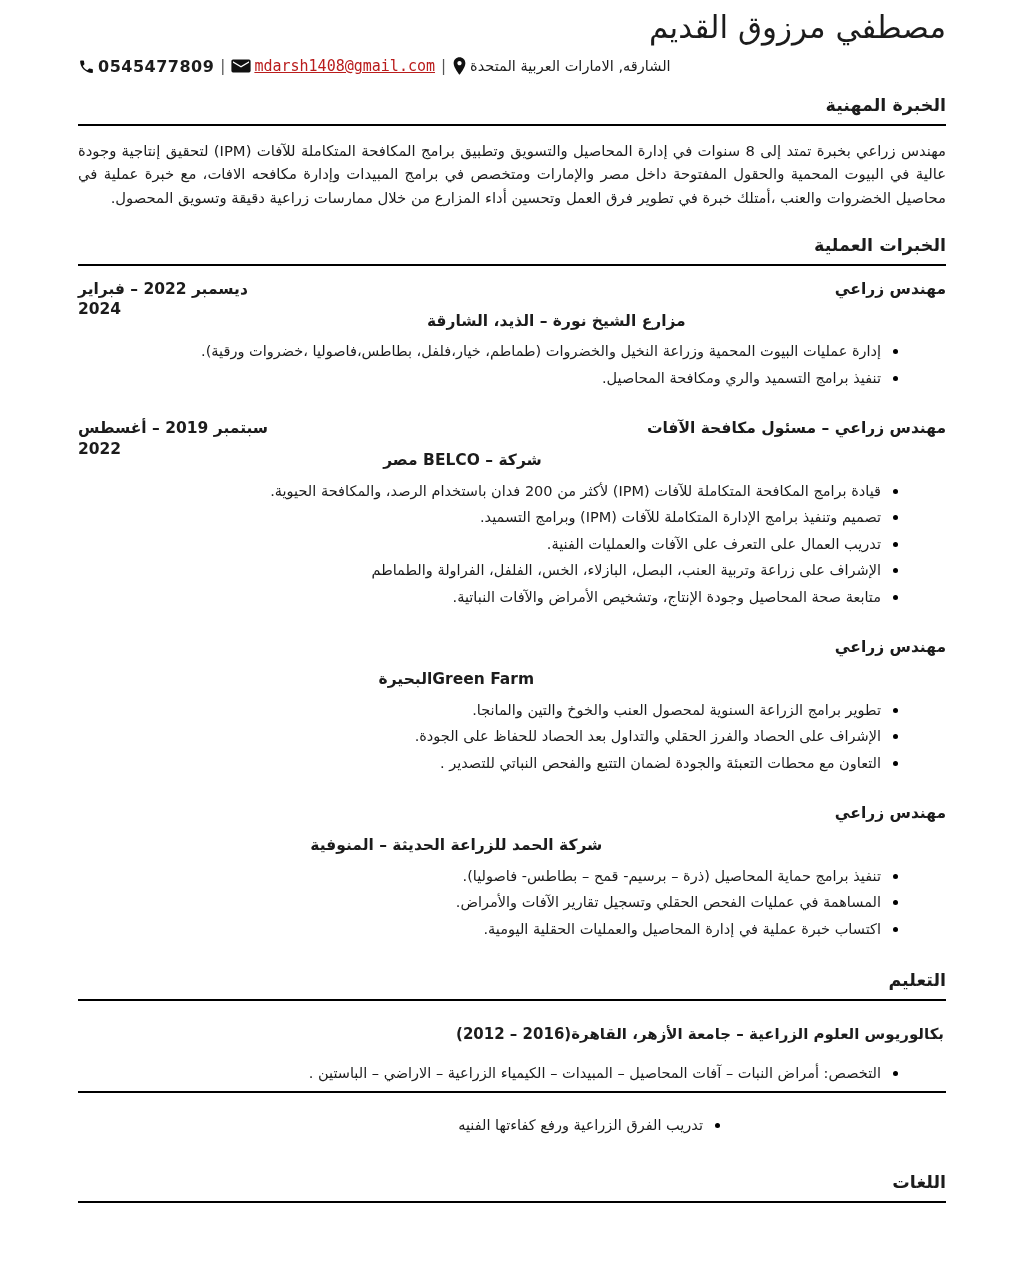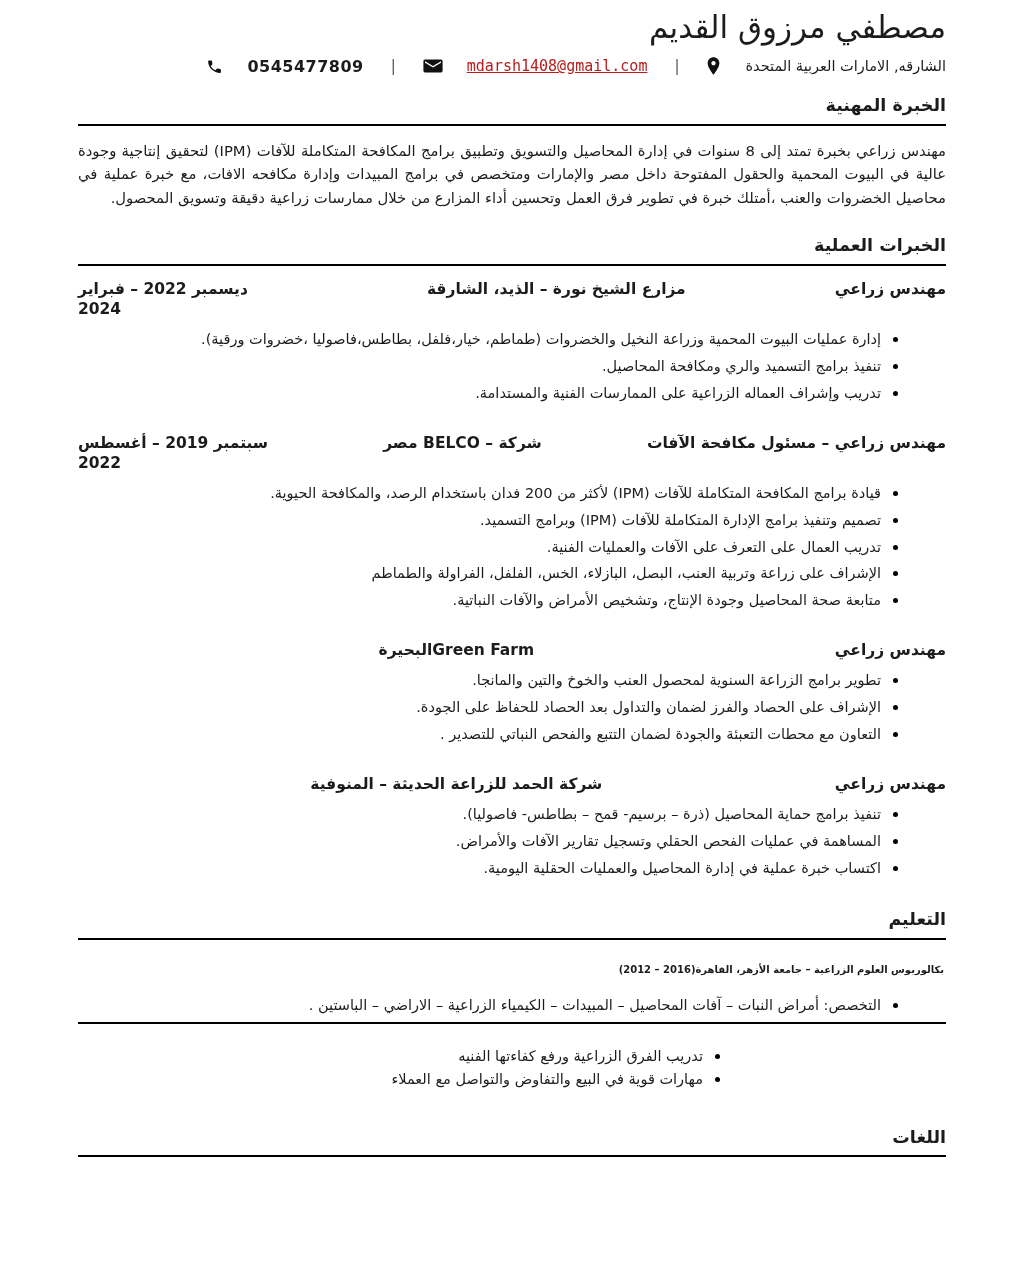--- a/index.html
+++ b/index.html
@@ -10,22 +10,22 @@
     -webkit-font-smoothing:antialiased;
   }
   .page{ padding:8px 78px 40px 78px; direction:rtl; }
 
   
   .name{
     text-align:right; font-size:31px; font-weight:400;
     letter-spacing:0; line-height:1.25;
   }
   .contact{
-    direction:ltr; display:flex; justify-content:flex-end; align-items:center;
-    gap:24px; margin-top:10px; font-size:15px;
+    direction:ltr; display:flex; justify-content:flex-start; align-items:center;
+    gap:3px; margin-top:10px; font-size:15px;
   }
   .contact .sep{ color:#555; font-weight:400; padding:0 3px; }
   .phone-num{ font-weight:700; font-size:16px; letter-spacing:.5px; }
   .email-link{
     font-family:"DejaVu Sans Mono", monospace;
     color:#b91c1c; text-decoration:underline; font-size:15px; cursor:pointer;
   }
   .loc-text{ direction:rtl; font-size:14.5px; }
   .cicon{ display:inline-block; vertical-align:middle; }
   .cicon svg{ display:block; }
@@ -43,32 +43,32 @@
   .mt-exp{ margin-top:24px; }
   .mt-edu{ margin-top:30px; }
   .mt-skl{ margin-top:30px; }
   .mt-lng{ margin-top:36px; }
 
   
   .job{ margin-top:13px; }
   .job + .job{ margin-top:30px; }
   .job-head{ display:flex; align-items:flex-start; font-weight:700; font-size:15.5px; line-height:1.3; }
   .jt{ white-space:nowrap; }
-  .jc{ flex:1; text-align:center; padding:0 10px; }
+  .jc{ flex:1; text-align:center; padding:0 10px;margin-top:32px; }
   .jd{ width:200px; text-align:left; }
 
   .blist{ margin:10px 48px 0 0; padding:0; list-style:none; }
   .bullet{ display:flex; align-items:flex-start; font-size:14.5px; line-height:1.42; margin-bottom:6px; }
   .bullet::before{
     content:""; flex:0 0 5px; width:5px; height:5px; border-radius:50%;
     background:#000; margin-top:8px; margin-left:12px;
   }
 
   
-  .degree{ margin:24px 2px 0 0; font-weight:700; font-size:10px; }
+  .degree{ margin:24px 2px 0 0; font-weight:700; font-size:15px; }
   .edu-blist{ margin-top:20px; }
 
   
   .skills-blist{ margin-top:22px; margin-right:226px; }
   .skills-blist .bullet{ margin-bottom:2px; font-size:14.5px; }
 </style>
 </head>
 <body>
 
 <div class="page">
@@ -115,23 +115,20 @@
       <span class="jc">مزارع الشيخ نورة – الذيد، الشارقة</span>
       <span class="jd">ديسمبر 2022 – فبراير 2024</span>
     </div>
     <ul class="blist">
       <li class="bullet">
           <span>إدارة عمليات البيوت المحمية وزراعة النخيل والخضروات (طماطم، خيار،فلفل، بطاطس،فاصوليا ،خضروات ورقية).</span>
         </li>
       <li class="bullet">
           <span>تنفيذ برامج التسميد والري ومكافحة المحاصيل.</span>
         </li>
-      <li class="bullet">
-          <span>تدريب وإشراف العماله الزراعية على الممارسات الفنية والمستدامة.</span>
-        </li>
     </ul>
   </div>
 
   <div class="job">
     <div class="job-head">
       <span class="jt">مهندس زراعي – مسئول مكافحة الآفات</span>
       <span class="jc">شركة – BELCO  مصر</span>
       <span class="jd">سبتمبر 2019 – أغسطس 2022</span>
     </div>
     <ul class="blist">
@@ -156,21 +153,21 @@
   <div class="job">
     <div class="job-head">
       <span class="jt">مهندس زراعي</span>
       <span class="jc">Green Farmالبحيرة</span>
     </div>
     <ul class="blist">
       <li class="bullet">
           <span>تطوير برامج الزراعة السنوية لمحصول العنب والخوخ والتين والمانجا.</span>
         </li>
       <li class="bullet">
-          <span>الإشراف على الحصاد والفرز لضمان والتداول بعد الحصاد للحفاظ على الجودة.</span>
+          <span>الإشراف على الحصاد والفرز الحقلي والتداول بعد الحصاد للحفاظ على الجودة.</span>
         </li>
       <li class="bullet">
           <span>التعاون مع محطات التعبئة والجودة لضمان التتبع والفحص النباتي للتصدير .</span>
         </li>
     </ul>
   </div>
 
   <div class="job">
     <div class="job-head">
       <span class="jt">مهندس زراعي</span>
@@ -196,21 +193,18 @@
     <li class="bullet">
         <span>التخصص: أمراض النبات – آفات المحاصيل – المبيدات – الكيمياء الزراعية – الاراضي – الباستين .</span>
       </li>
   </ul>
 
   <hr class="rule">
   <ul class="blist skills-blist">
     <li class="bullet">
         <span>تدريب الفرق الزراعية ورفع كفاءتها الفنيه</span>
       </li>
-    <li class="bullet">
-        <span>مهارات قوية في البيع والتفاوض والتواصل مع العملاء</span>
-      </li>
   </ul>
 
   <div class="sec-title mt-lng">اللغات</div>
   <hr class="rule">
 
 </div>
 
 </body></html>

